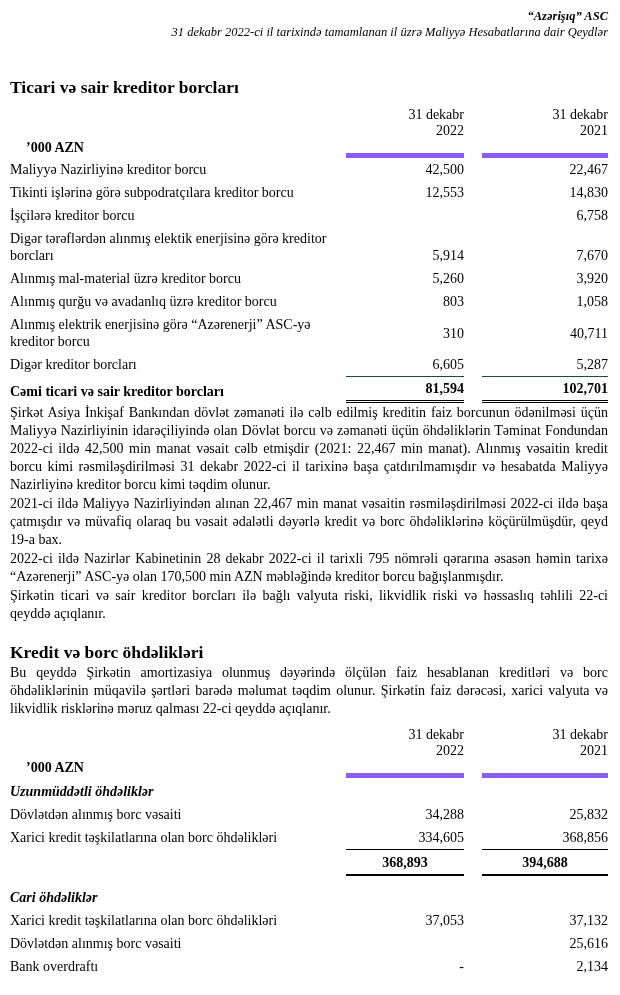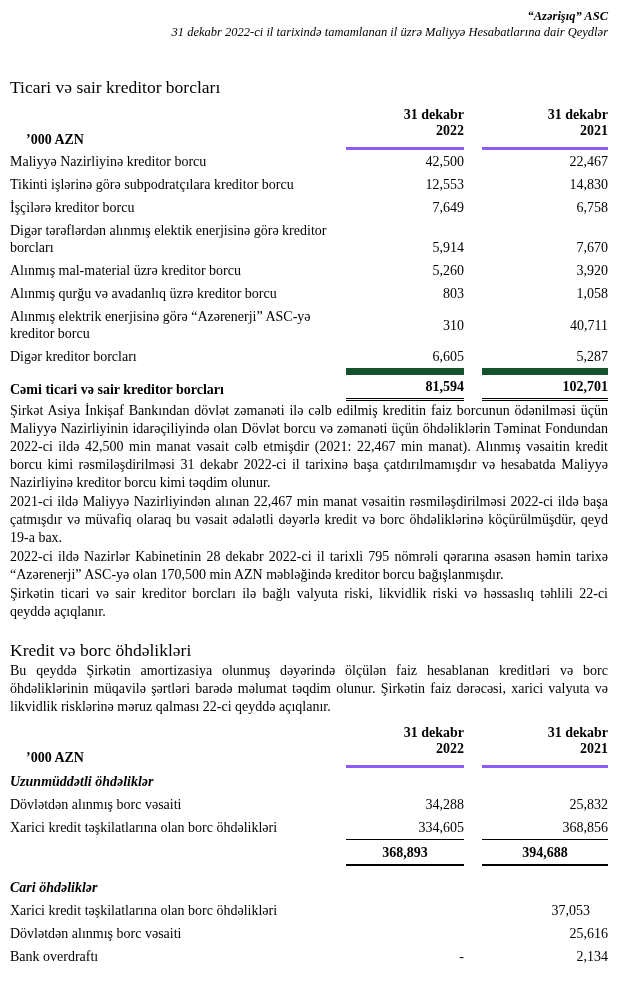--- a/index.html
+++ b/index.html
@@ -8,45 +8,45 @@
     font-family: "Liberation Serif", "DejaVu Serif", serif;
     color: #000; font-size: 14px;
   }
   .page { padding: 8px 12px 0 10px; }
 
   
   .doc-header { text-align: right; font-style: italic; font-size: 12.5px; line-height: 16px; }
   .doc-header .company { font-weight: bold; }
 
   
-  .sec-title { font-weight: normal; font-size: 17.5px; line-height: 22px; margin: 0; }
+  .sec-title { font-weight: bold; font-size: 17.5px; line-height: 22px; margin: 0; }
   .sec-title.first { margin-top: 36px; }
   .sec-title.second { margin-top: 18px; }
 
   
   p.para { text-align: justify; line-height: 18px; margin: 1px 0 0 0; }
 
   
   .ftable { margin-top: 6px; }
   .trow { display: flex; align-items: flex-end; }
   .trow.vcenter { align-items: center; }
   .tlabel { flex: 1; padding: 3px 8px 3px 0; line-height: 17px; }
   .num { width: 118px; text-align: right; padding: 3px 0; line-height: 17px; }
   .num.c2 { width: 126px; }
   .gapcol { width: 18px; }
 
   .thead { align-items: flex-end; }
   .thead .tlabel { font-weight: bold; padding-bottom: 2px; margin-left: 16px; }
-  .thead .num { font-weight: bold; border-bottom: 3px solid #8b5cf6; padding-bottom: 8px; }
+  .thead .num { font-weight: normal; border-bottom: 5px solid #8b5cf6; padding-bottom: 14px; }
   .thead .hd-line { line-height: 16px; }
 
   .group-heading { font-weight: bold; font-style: italic; padding: 5px 0 3px 0; line-height: 17px; }
 
   .total-row .tlabel { font-weight: bold; }
-  .total-row .num { font-weight: bold; border-top: 7px solid #14532d; border-bottom: 3px double #000; padding-bottom: 3px; }
+  .total-row .num { font-weight: bold; border-top: 1px solid #14532d; border-bottom: 3px double #000; padding-bottom: 3px; }
   .subtotal-row .num { font-weight: bold; border-top: 1px solid #000; border-bottom: 2px solid #000; padding-top: 4px; padding-bottom: 3px; text-align: center; }
   .spacer8 { height: 8px; }
 </style>
 </head>
 <body>
 
 <div class="page">
 
   <div class="doc-header">
     <div class="company">“Azərişıq” ASC</div>
@@ -76,21 +76,20 @@
       <div class="num c2">22,467</div>
     </div>
     <div class="trow">
       <div class="tlabel">Tikinti işlərinə görə subpodratçılara kreditor borcu</div>
       <div class="num c1">12,553</div>
       <div class="gapcol"></div>
       <div class="num c2">14,830</div>
     </div>
     <div class="trow">
       <div class="tlabel">İşçilərə kreditor borcu</div>
-      <div class="num c1">7,649</div>
       <div class="gapcol"></div>
       <div class="num c2">6,758</div>
     </div>
     <div class="trow">
       <div class="tlabel">Digər tərəflərdən alınmış elektik enerjisinə görə kreditor borcları</div>
       <div class="num c1">5,914</div>
       <div class="gapcol"></div>
       <div class="num c2">7,670</div>
     </div>
     <div class="trow">
@@ -172,20 +171,21 @@
     </div>
 
     <div class="spacer8"></div>
 
     <div class="group-heading">Cari öhdəliklər</div>
 
     <div class="trow">
       <div class="tlabel">Xarici kredit təşkilatlarına olan borc öhdəlikləri</div>
       <div class="num c1">37,053</div>
       <div class="gapcol"></div>
+      <div class="num c2">37,132</div>
     </div>
     <div class="trow">
       <div class="tlabel">Dövlətdən alınmış borc vəsaiti</div>
       <div class="gapcol"></div>
       <div class="num c2">25,616</div>
     </div>
     <div class="trow">
       <div class="tlabel">Bank overdraftı</div>
       <div class="num c1">-</div>
       <div class="gapcol"></div>

